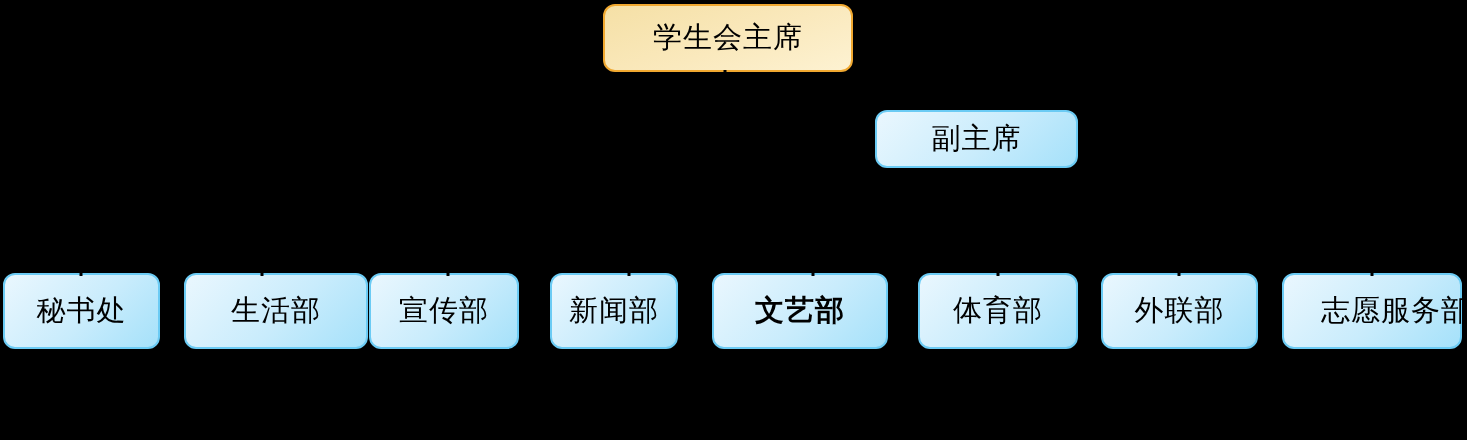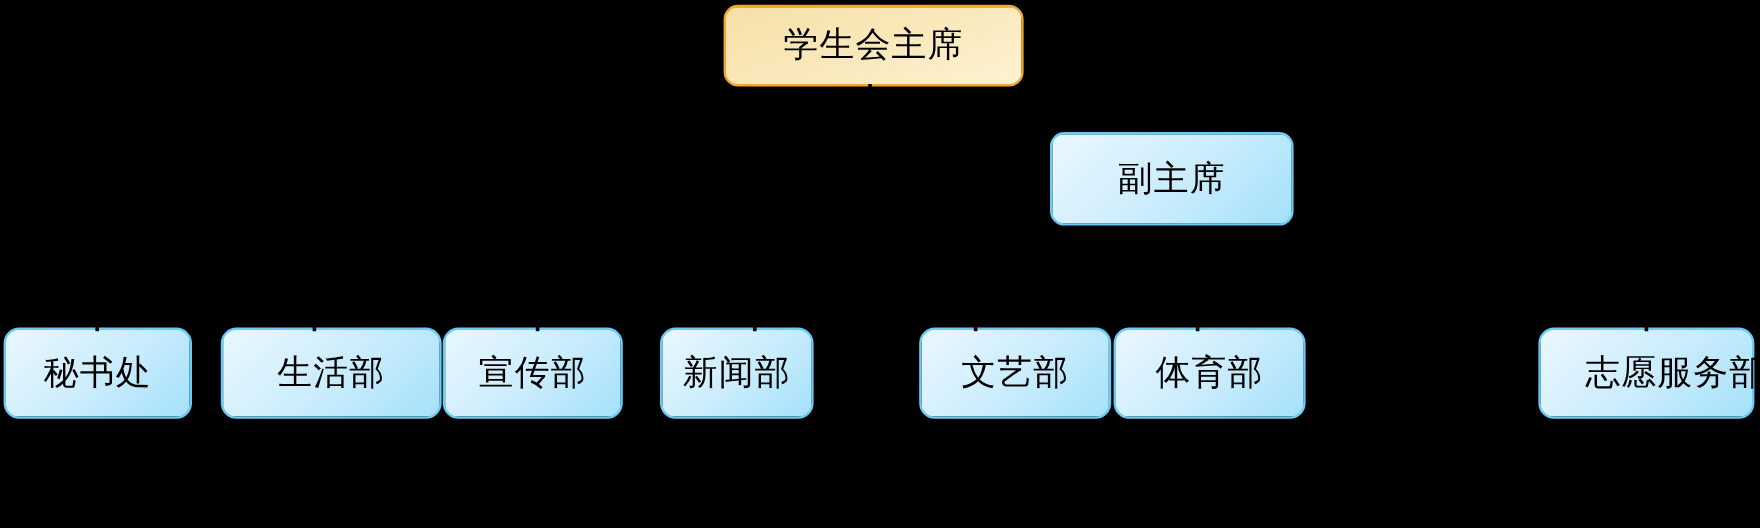--- a/index.html
+++ b/index.html
@@ -47,34 +47,33 @@
     border: 2px solid #F0A830;
   }
   .node-blue {
     background: linear-gradient(135deg, #EAF7FE 0%, #C9ECFC 55%, #A5E1FA 100%);
     border: 2px solid #6BCBF4;
   }
   .node-vice {
     left: 875px;
     top: 110px;
     width: 203px;
-    height: 78px;
+    height: 58px;
     font-family: Liberation Mono, monospace;
   }
   .node-dept {
     top: 273px;
     height: 76px;
-    border-radius: 13px;
   }
   .dept-0 { left: 3px;    width: 157px; }
   .dept-1 { left: 184px;  width: 184px; }
   .dept-2 { left: 369px;  width: 150px; }
   .dept-3 { left: 550px;  width: 128px; }
-  .dept-4 { left: 766px;  width: 160px; }
-  .dept-5 { left: 918px;  width: 160px; margin-left: 10px; }
+  .dept-4 { left: 712px;  width: 176px; font-weight: bold; }
+  .dept-5 { left: 918px;  width: 160px; }
   .dept-6 { left: 1101px; width: 157px; }
   .dept-7 { left: 1282px; width: 180px; padding-left: 48px; }
   .node-label {
     display: inline-block;
   }
 </style>
 </head>
 <body>
 
 <div class="canvas">
@@ -112,17 +111,20 @@
   </div>
   <div class="node node-blue node-dept dept-3">
     <span class="node-label">新闻部</span>
   </div>
   <div class="node node-blue node-dept dept-4">
     <span class="node-label">文艺部</span>
   </div>
   <div class="node node-blue node-dept dept-5">
     <span class="node-label">体育部</span>
   </div>
+  <div class="node node-blue node-dept dept-6">
+    <span class="node-label">外联部</span>
+  </div>
   <div class="node node-blue node-dept dept-7">
     <span class="node-label">志愿服务部</span>
   </div>
 
 </div>
 
 </body></html>

